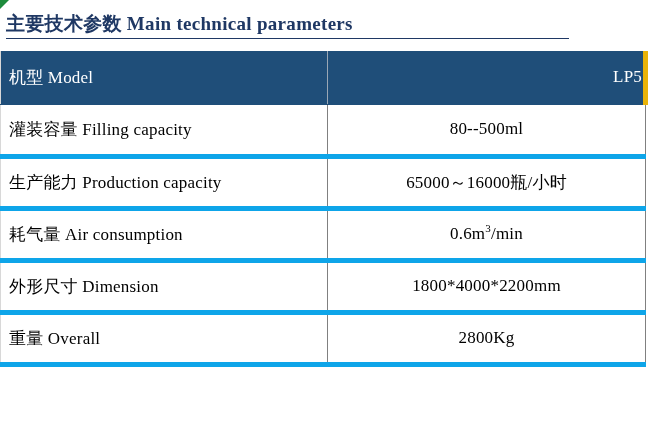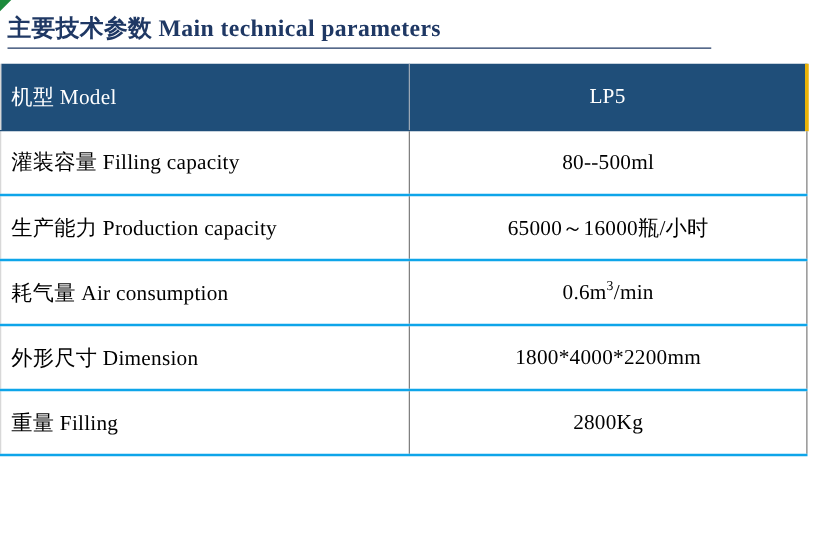--- a/index.html
+++ b/index.html
@@ -64,36 +64,37 @@
     margin: 7px 0 0 0;
     border-left: 1px solid #d8d8d8;
   }
   .spec-table col.c-label { width: 327px; }
   .spec-table col.c-value { width: 318px; }
 
   .spec-table td {
     height: 52px;
     box-sizing: border-box;
     border-right: 1px solid #808080;
-    border-bottom: 2px solid #0ea5e9;
+    border-bottom: 5px solid #0ea5e9;
     font-size: 17px;
     color: #000000;
     font-family: "Liberation Serif", "DejaVu Serif", serif;
     vertical-align: middle;
   }
 
   .spec-table tr.header-row td {
     background: #1F4E79;
     color: #ffffff;
     border-right: 1px solid #9aa7b5;
     border-bottom: 1px solid #1F4E79;
     height: 53px;
   }
   .spec-table tr.header-row td.value-cell {
-    border-right: 3px solid #eab308;
+    border-right: 5px solid #eab308;
+    text-align: right;
   }
 
   td.label-cell {
     text-align: left;
     padding-left: 8px;
     letter-spacing: 0.2px;
     font-family: Liberation Serif, serif;
   }
   td.value-cell {
     text-align: center;
@@ -143,19 +144,19 @@
         <td class="label-cell">耗气量 Air consumption</td>
         <td class="value-cell"><span>0.6m</span><span class="sup">3</span><span>/min</span></td>
       </tr>
 
       <tr>
         <td class="label-cell">外形尺寸 Dimension</td>
         <td class="value-cell"><span>1800*4000*2200mm</span></td>
       </tr>
 
       <tr>
-        <td class="label-cell">重量 Filling</td>
+        <td class="label-cell">重量 Overall</td>
         <td class="value-cell"><span>2800Kg</span></td>
       </tr>
     </tbody>
   </table>
 
 </div>
 
 </body></html>

